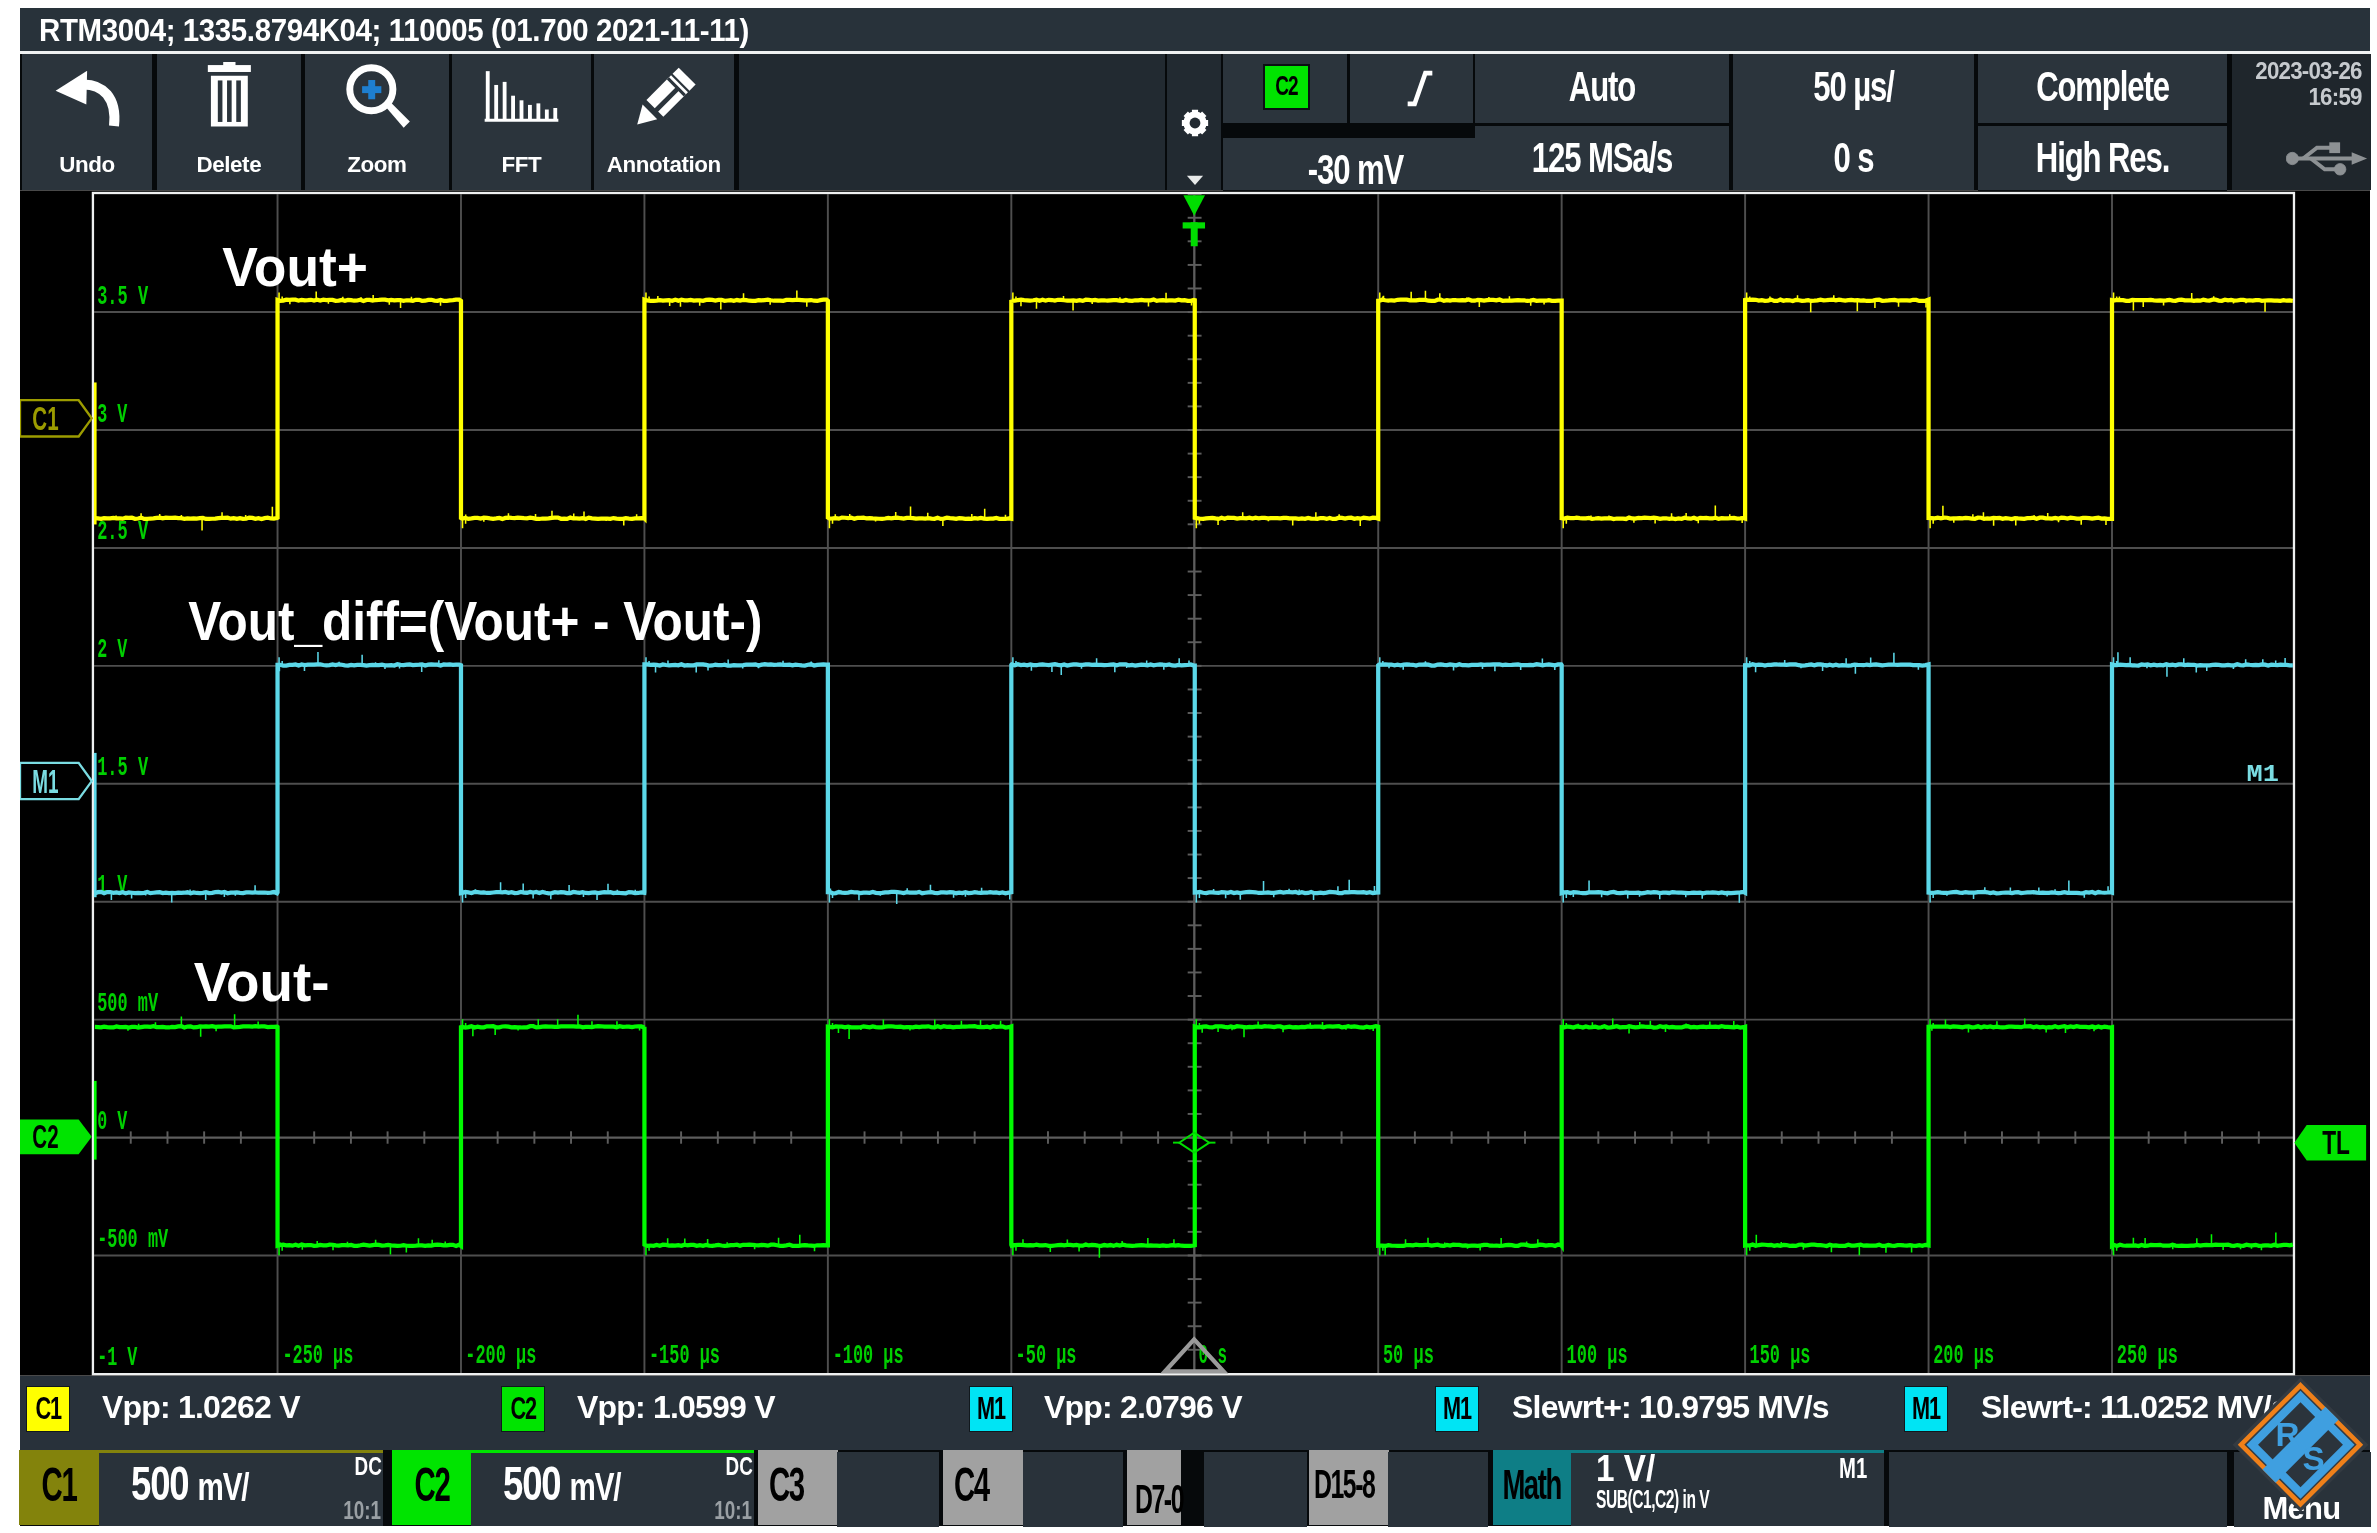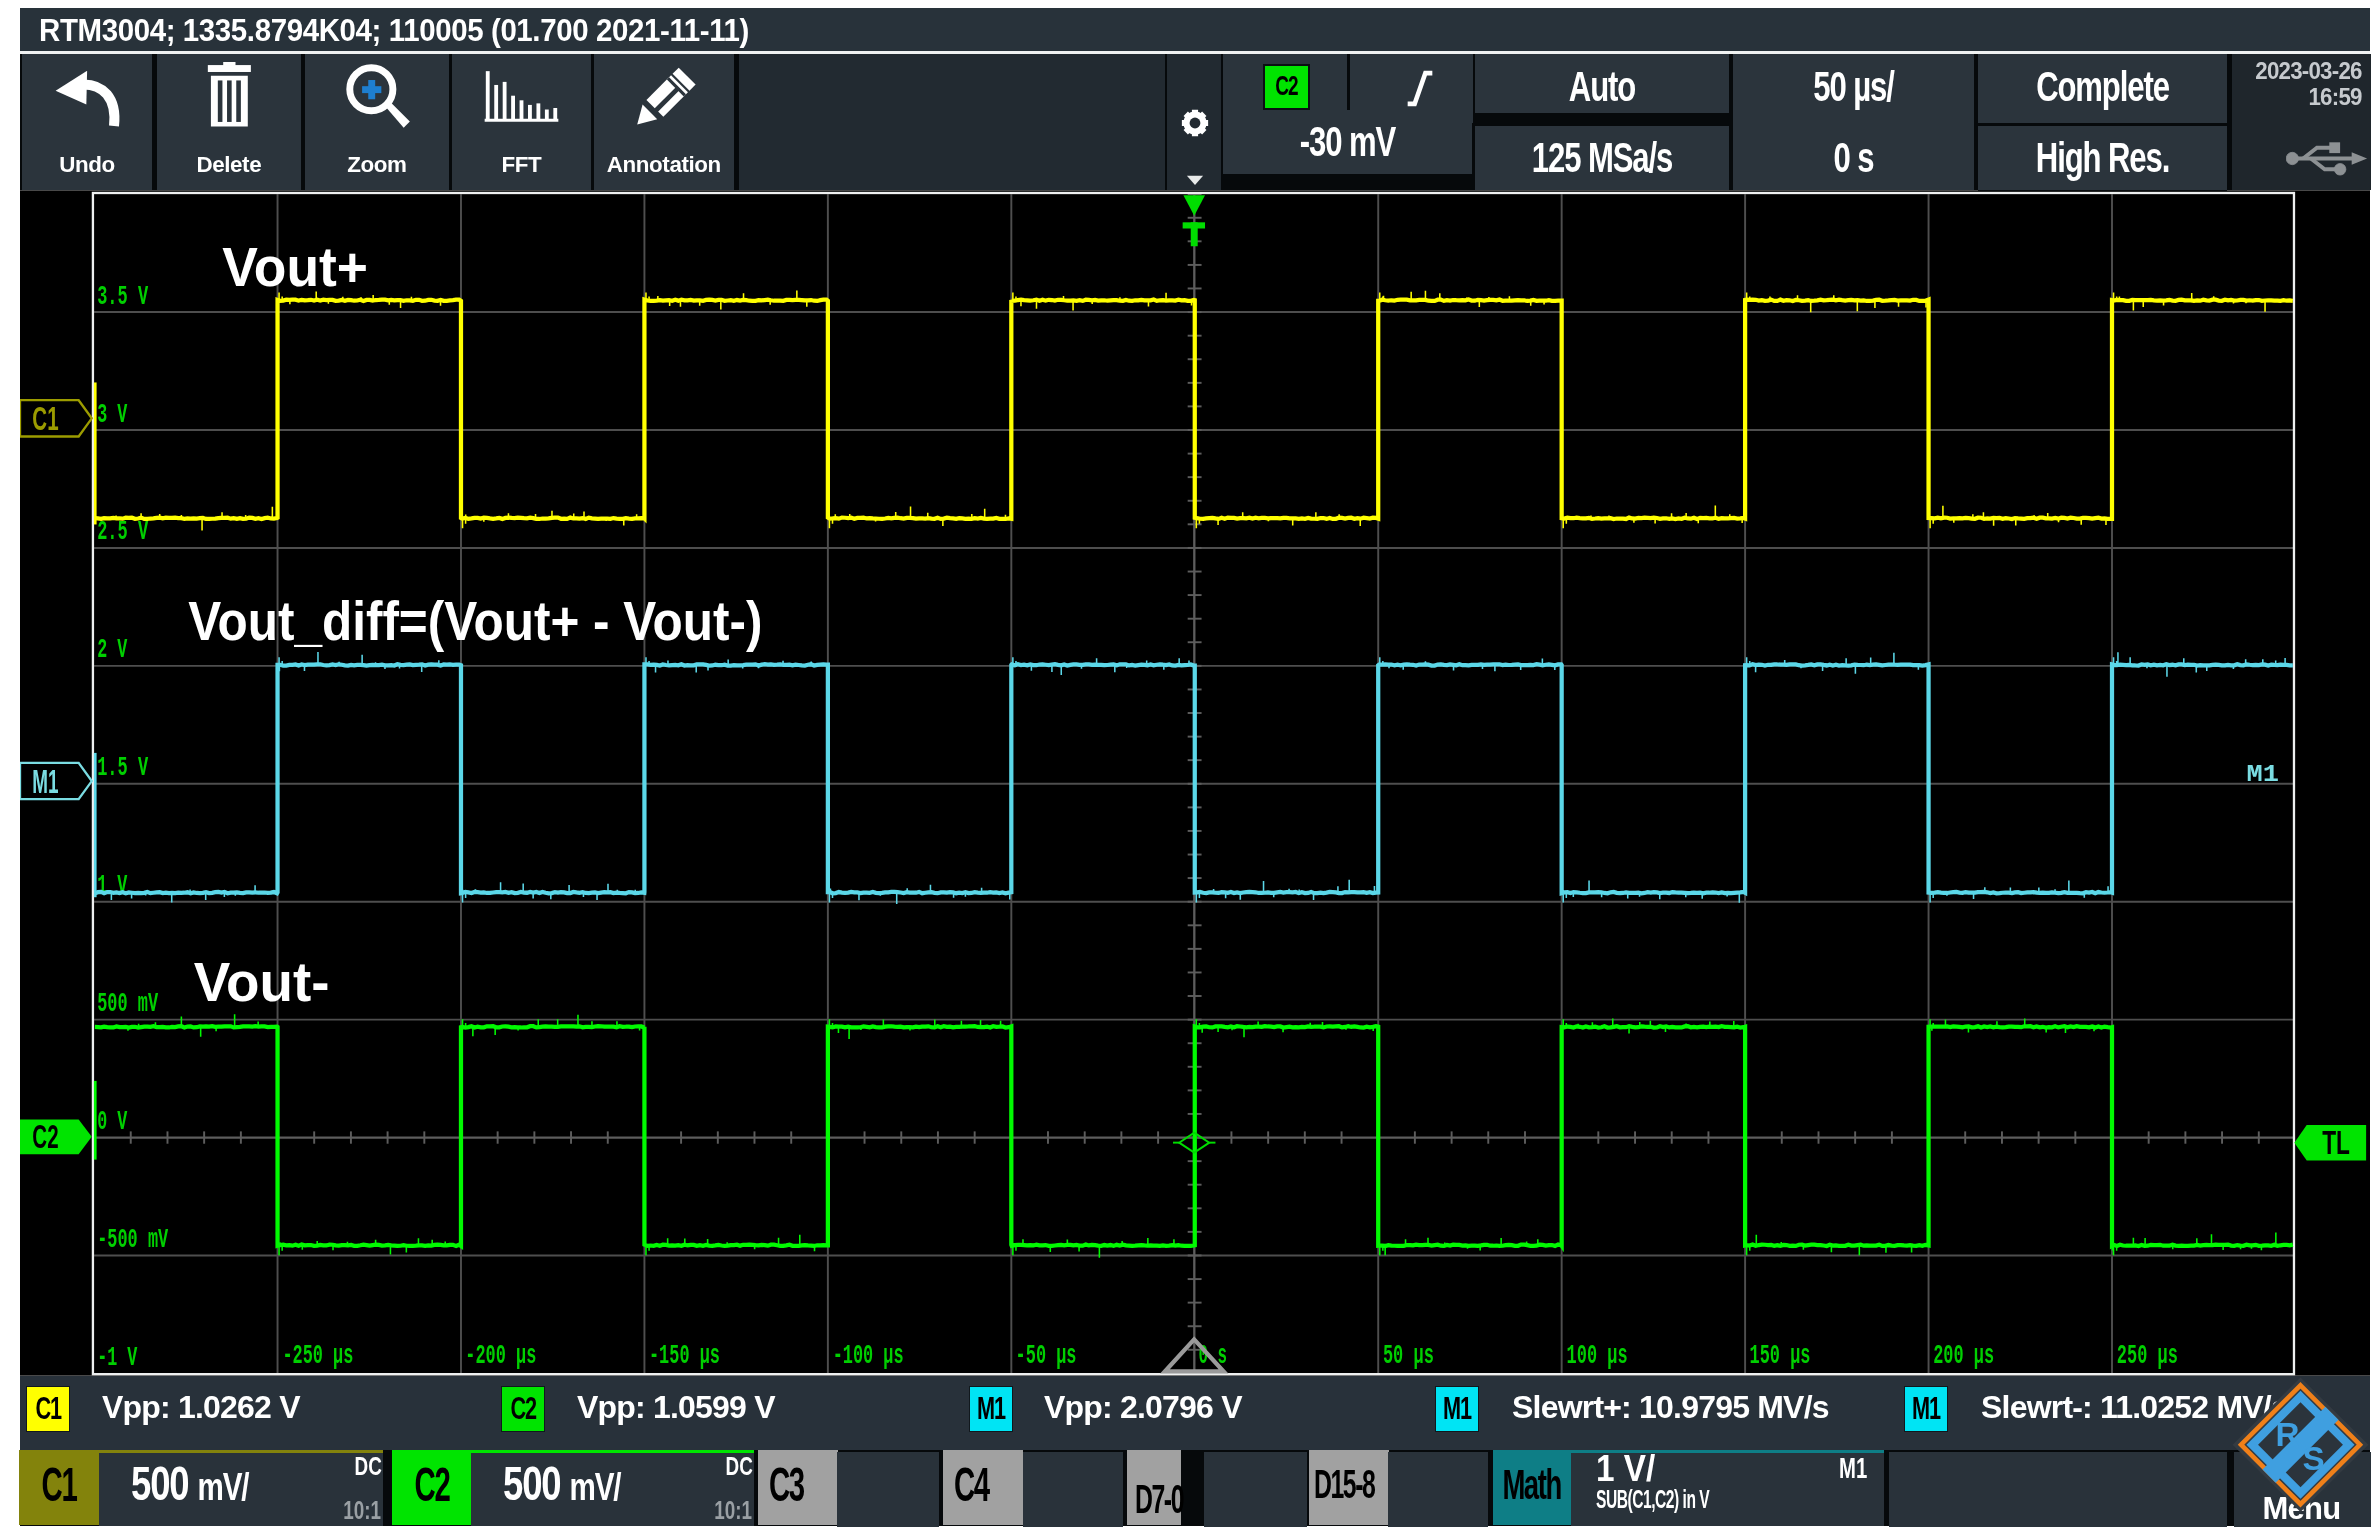--- a/index.html
+++ b/index.html
@@ -102,31 +102,31 @@
     </div>
 
     <div class="abs cell" style="left:1203px;top:0;width:124px;height:69px;">
       <div style="position:absolute;left:40px;top:10px;width:43px;height:42px;background:#00e400;border:2.3px solid #0a0f12;color:#000;font-weight:bold;font-size:28px;line-height:40px;text-align:center;"><span style="display:inline-block;transform:scaleX(0.68);letter-spacing:-1.5px;">C2</span></div>
     </div>
     <div class="abs cell" style="left:1330px;top:0;width:123px;height:69px;">
       <svg class="abs" style="left:56px;top:16px;" width="28" height="37" viewBox="0 0 36 48">
         <path d="M2 44 H11 L25 4 H34" fill="none" stroke="#fff" stroke-width="6"></path>
       </svg>
     </div>
-    <div class="abs cell" style="left:1455px;top:0;width:254px;height:59px;">
+    <div class="abs cell" style="left:1455px;top:0;width:254px;height:69px;">
       <div class="ctext" style="line-height:66px;">Auto</div>
     </div>
     <div class="abs cell" style="left:1713px;top:0;width:241px;height:73px;">
       <div class="ctext" style="line-height:66px;">50 µs/</div>
     </div>
     <div class="abs cell" style="left:1958px;top:0;width:249px;height:69px;">
       <div class="ctext" style="line-height:66px;">Complete</div>
     </div>
 
-    <div class="abs cell" style="left:1203px;top:56px;width:249px;height:64px;">
+    <div class="abs cell" style="left:1203px;top:84px;width:249px;height:64px;padding-left:8px;">
       <div class="ctext" style="line-height:63px;">-30 mV</div>
     </div>
     <div class="abs cell" style="left:1455px;top:72px;width:254px;height:64px;">
       <div class="ctext" style="line-height:63px;">125 MSa/s</div>
     </div>
     <div class="abs cell" style="left:1713px;top:72px;width:241px;height:64px;">
       <div class="ctext" style="line-height:63px;">0 s</div>
     </div>
     <div class="abs cell" style="left:1958px;top:72px;width:249px;height:80px;">
       <div class="ctext" style="line-height:63px;">High Res.</div>

